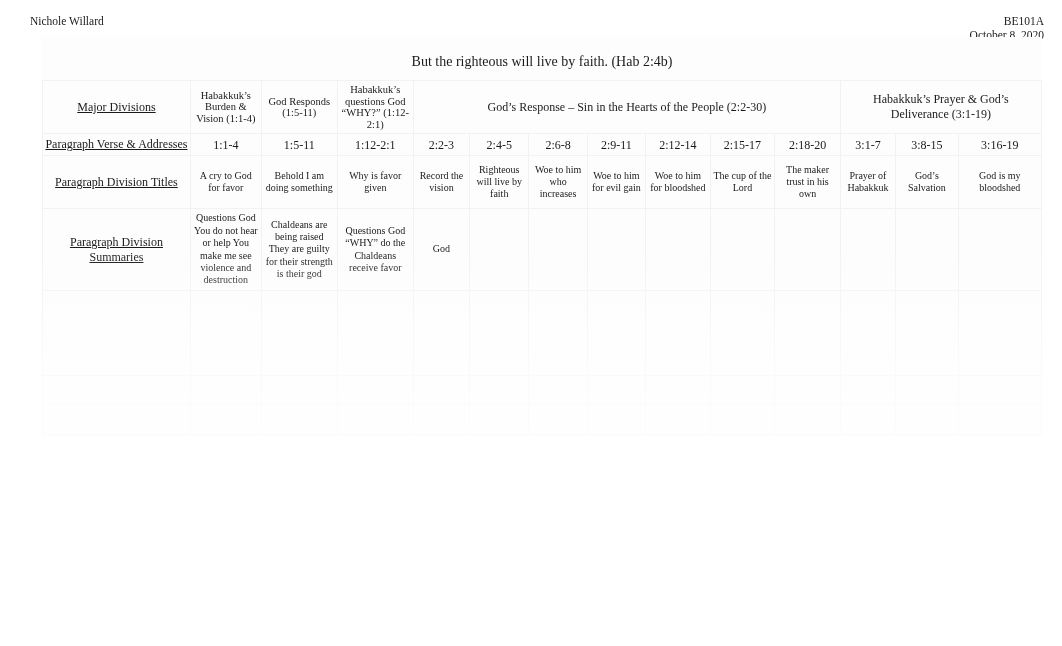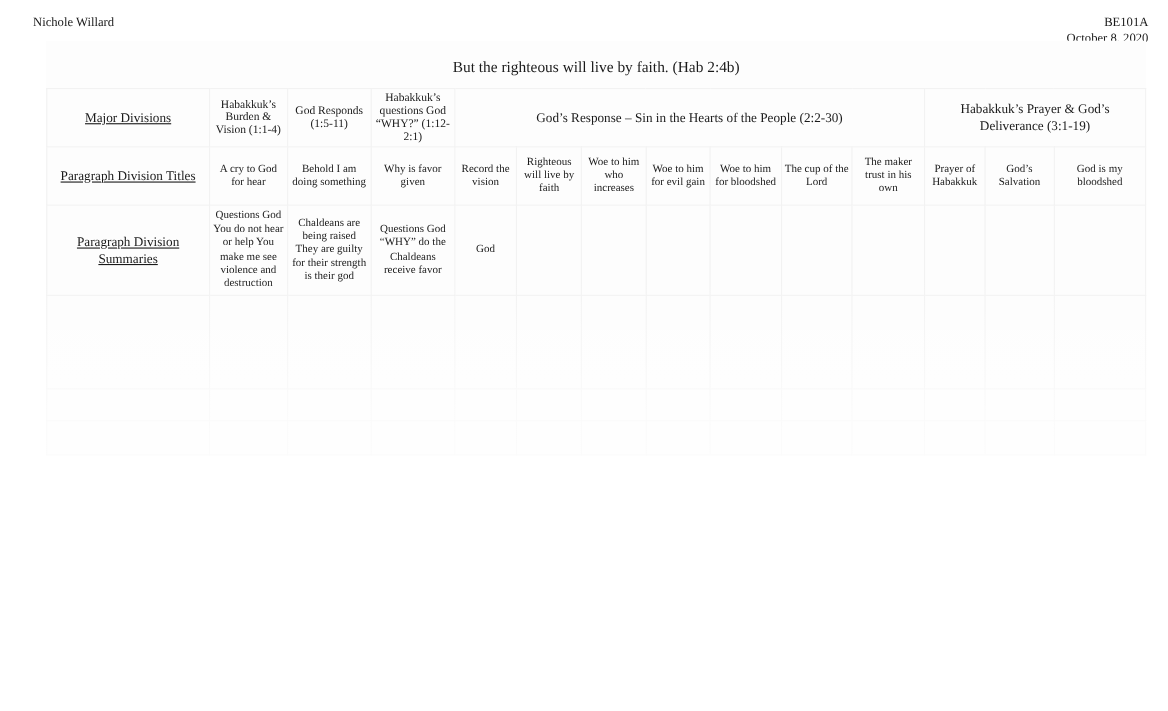--- a/index.html
+++ b/index.html
@@ -185,24 +185,40 @@
     <tbody>
         <tr>
       <td class="rowlabel">Major Divisions</td>
       <td class="majordiv">Habakkuk’s Burden &amp; Vision (1:1-4)</td>
       <td class="majordiv">God Responds (1:5-11)</td>
       <td class="majordiv">Habakkuk’s questions God “WHY?” (1:12-2:1)</td>
       <td class="bigspan" colspan="7">God’s Response – Sin in the Hearts of the People (2:2-30)</td>
       <td class="bigspan" colspan="3">Habakkuk’s Prayer &amp; God’s Deliverance (3:1-19)</td>
     </tr>
 
+    <tr>
+      <td class="rowlabel">Paragraph Verse &amp; Addresses</td>
+      <td class="verse">1:1-4</td>
+      <td class="verse">1:5-11</td>
+      <td class="verse">1:12-2:1</td>
+      <td class="verse">2:2-3</td>
+      <td class="verse">2:4-5</td>
+      <td class="verse">2:6-8</td>
+      <td class="verse">2:9-11</td>
+      <td class="verse">2:12-14</td>
+      <td class="verse">2:15-17</td>
+      <td class="verse">2:18-20</td>
+      <td class="verse">3:1-7</td>
+      <td class="verse">3:8-15</td>
+      <td class="verse">3:16-19</td>
+    </tr>
 
     <tr>
       <td class="rowlabel">Paragraph Division Titles</td>
-      <td class="title-cell">A  cry  to  God for hear</td>
+      <td class="title-cell">A  cry  to  God for favor</td>
       <td class="title-cell">Behold I am doing something</td>
       <td class="title-cell">Why is favor given</td>
       <td class="title-cell">Record the vision</td>
       <td class="title-cell">Righteous will live by faith</td>
       <td class="title-cell">Woe to him who increases</td>
       <td class="title-cell">Woe to him for evil gain</td>
       <td class="title-cell">Woe to him for bloodshed</td>
       <td class="title-cell">The cup of the Lord</td>
       <td class="title-cell">The maker trust  in his own</td>
       <td class="title-cell">Prayer of Habakkuk</td>

